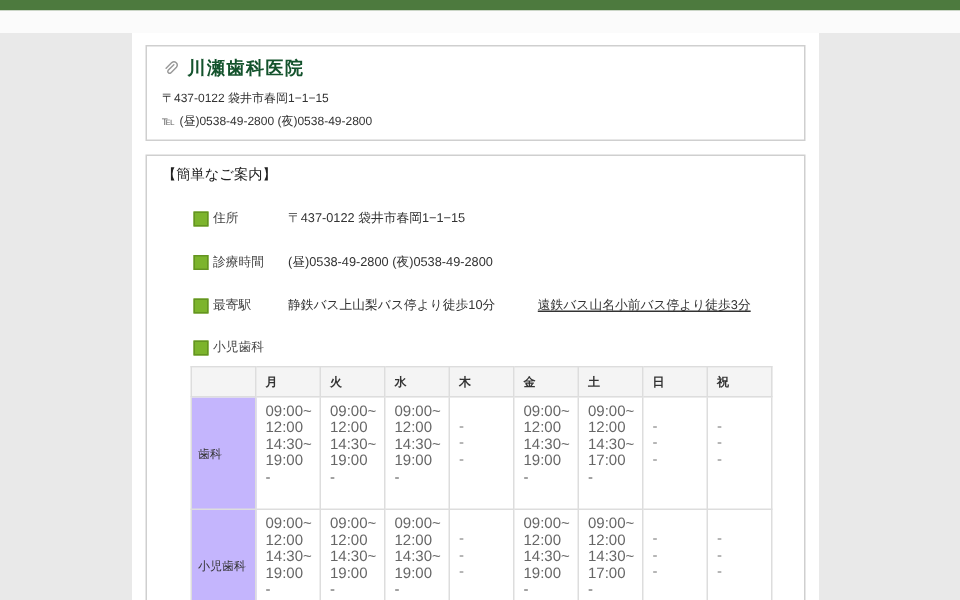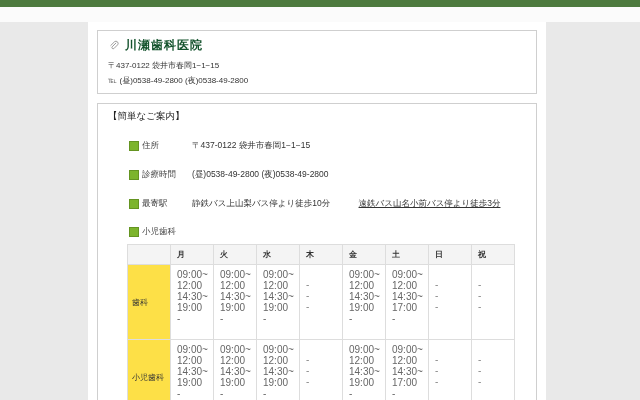--- a/index.html
+++ b/index.html
@@ -67,21 +67,21 @@
     vertical-align: top;
     text-align: left;
   }
   table.schedule thead th {
     background: #f4f4f4;
     font-size: 8px; font-weight: bold; color: #333;
     padding: 4px 0 4px 6px; height: 8px;
   }
   table.schedule th.corner { width: 36px; }
   table.schedule tbody th {
-    background: #fde047;
+    background: #c4b5fd;
     font-size: 8px; font-weight: normal; color: #333;
     padding: 2px 2px 2px 4px; vertical-align: middle; margin-top: 48px;
   }
   table.schedule td {
     font-size: 10px; color: #666;
     padding: 4px 2px 3px 6px; line-height: 11px;
     height: 57px;
   }
   table.schedule td.empty { padding-top: 14px; color: #888; }
 </style>

